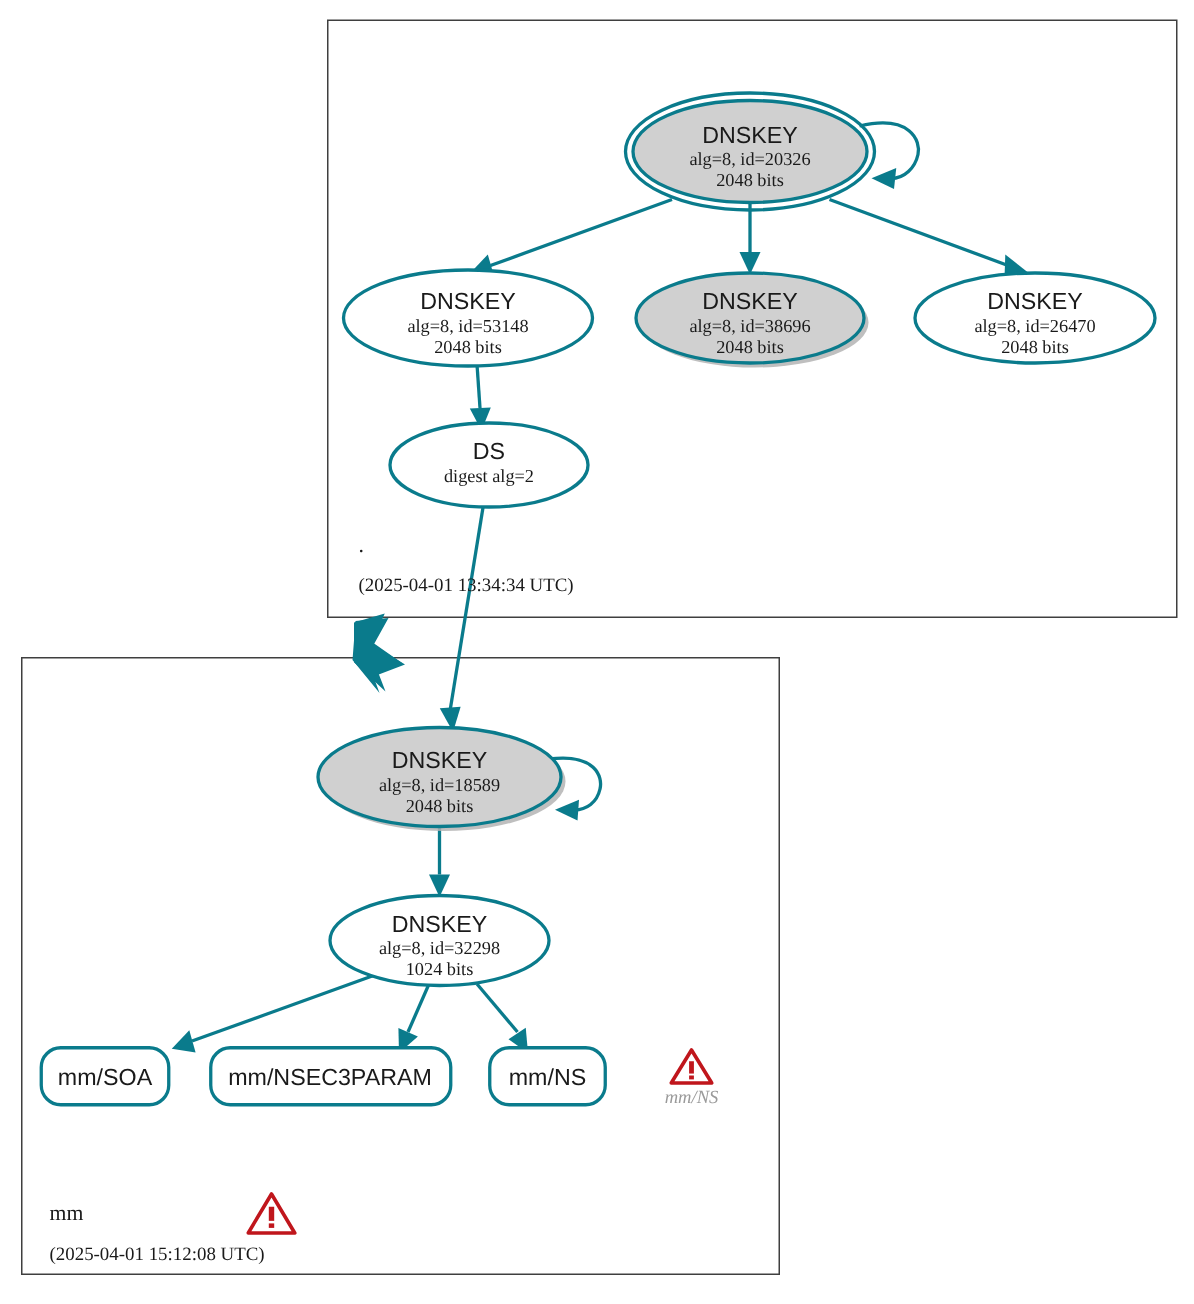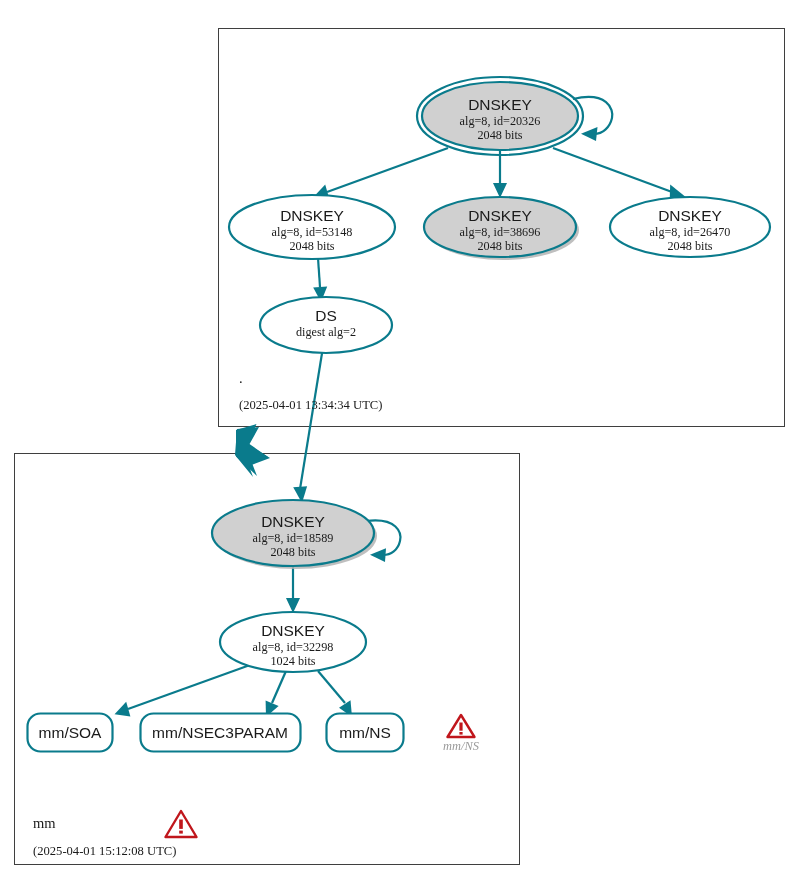--- a/index.html
+++ b/index.html
@@ -9,21 +9,21 @@
   }
   body {
     width: 796px;
     height: 869px;
     font-family: "Liberation Sans", sans-serif;
     position: relative;
     overflow: hidden;
   }
   #graph-root {
     position: absolute;
-    left: 0; top: 15px;
+    left: 0; top: 0;
     width: 796px;
     height: 630px;
   }
   svg { display: block; }
   .zone-box {
     fill: #ffffff;
     stroke: #3f3f3f;
     stroke-width: 1;
   }
   .edge {

